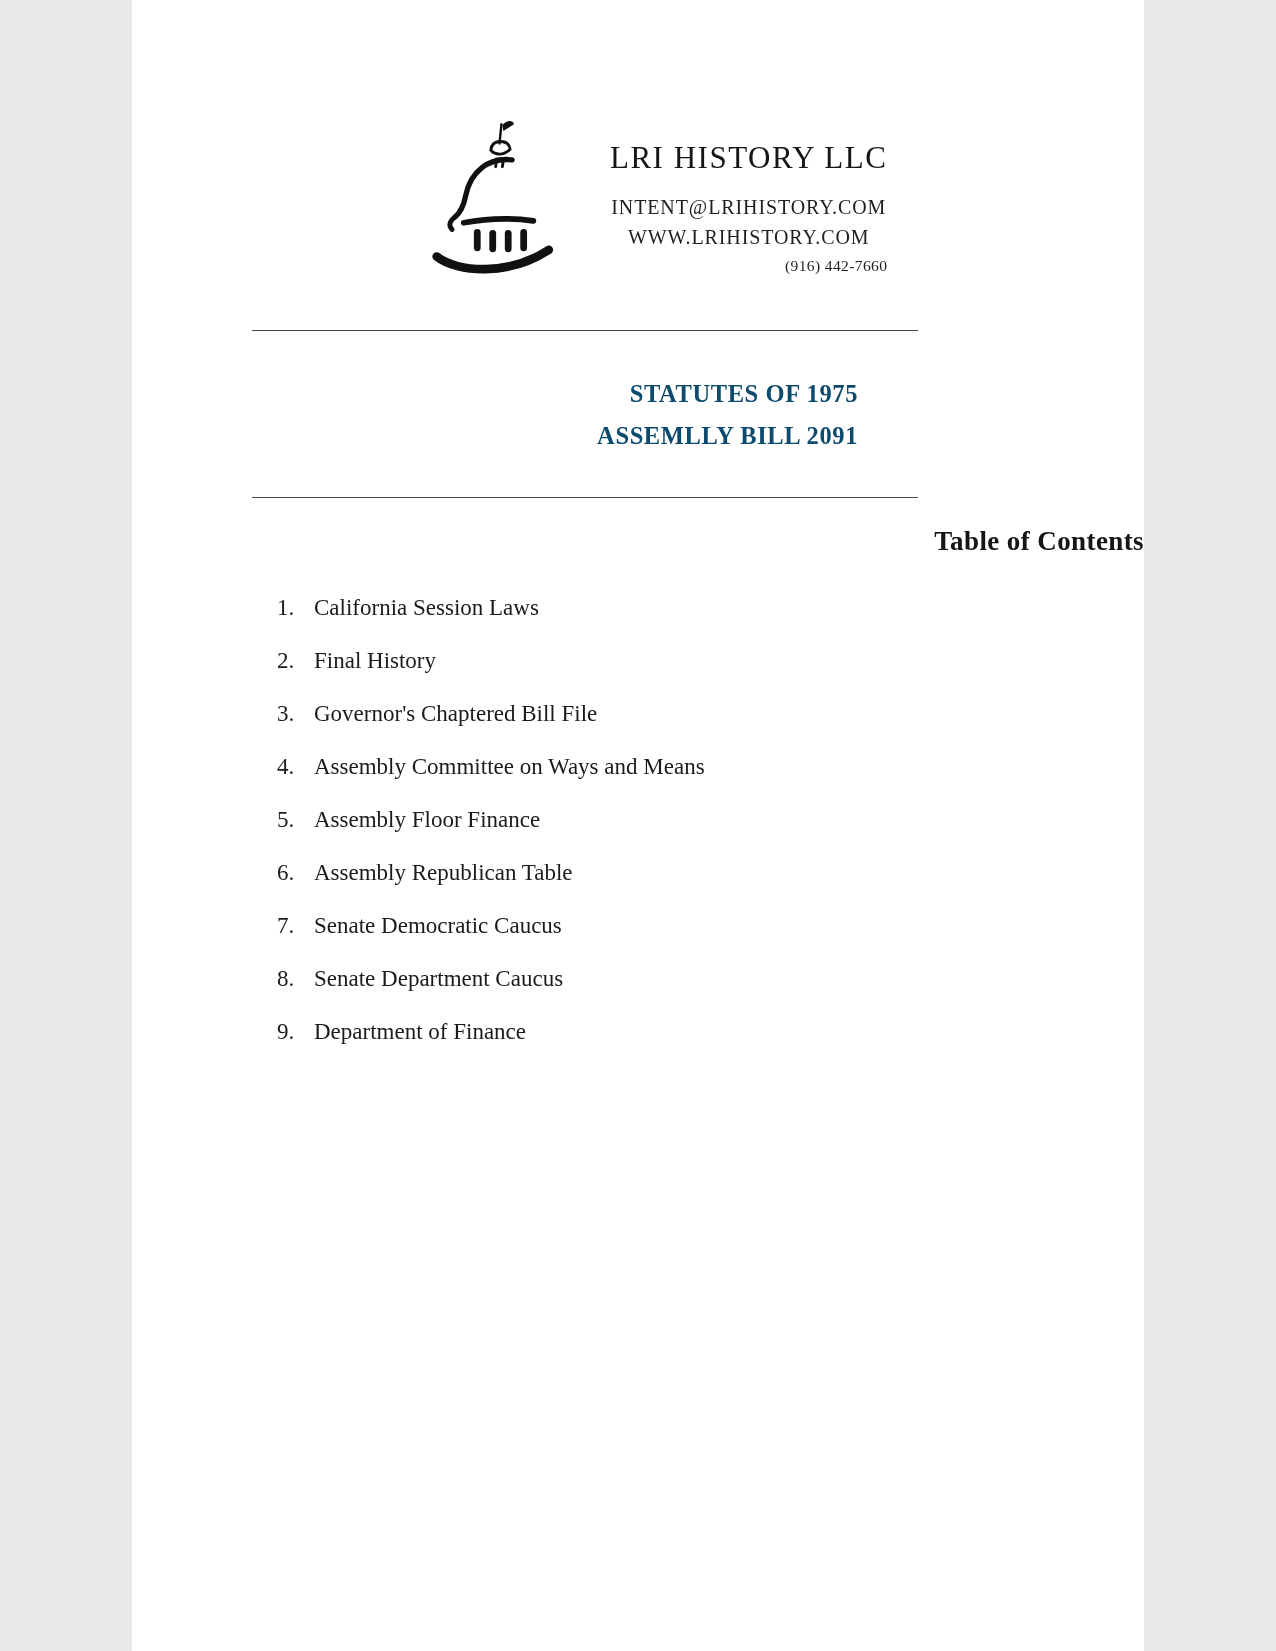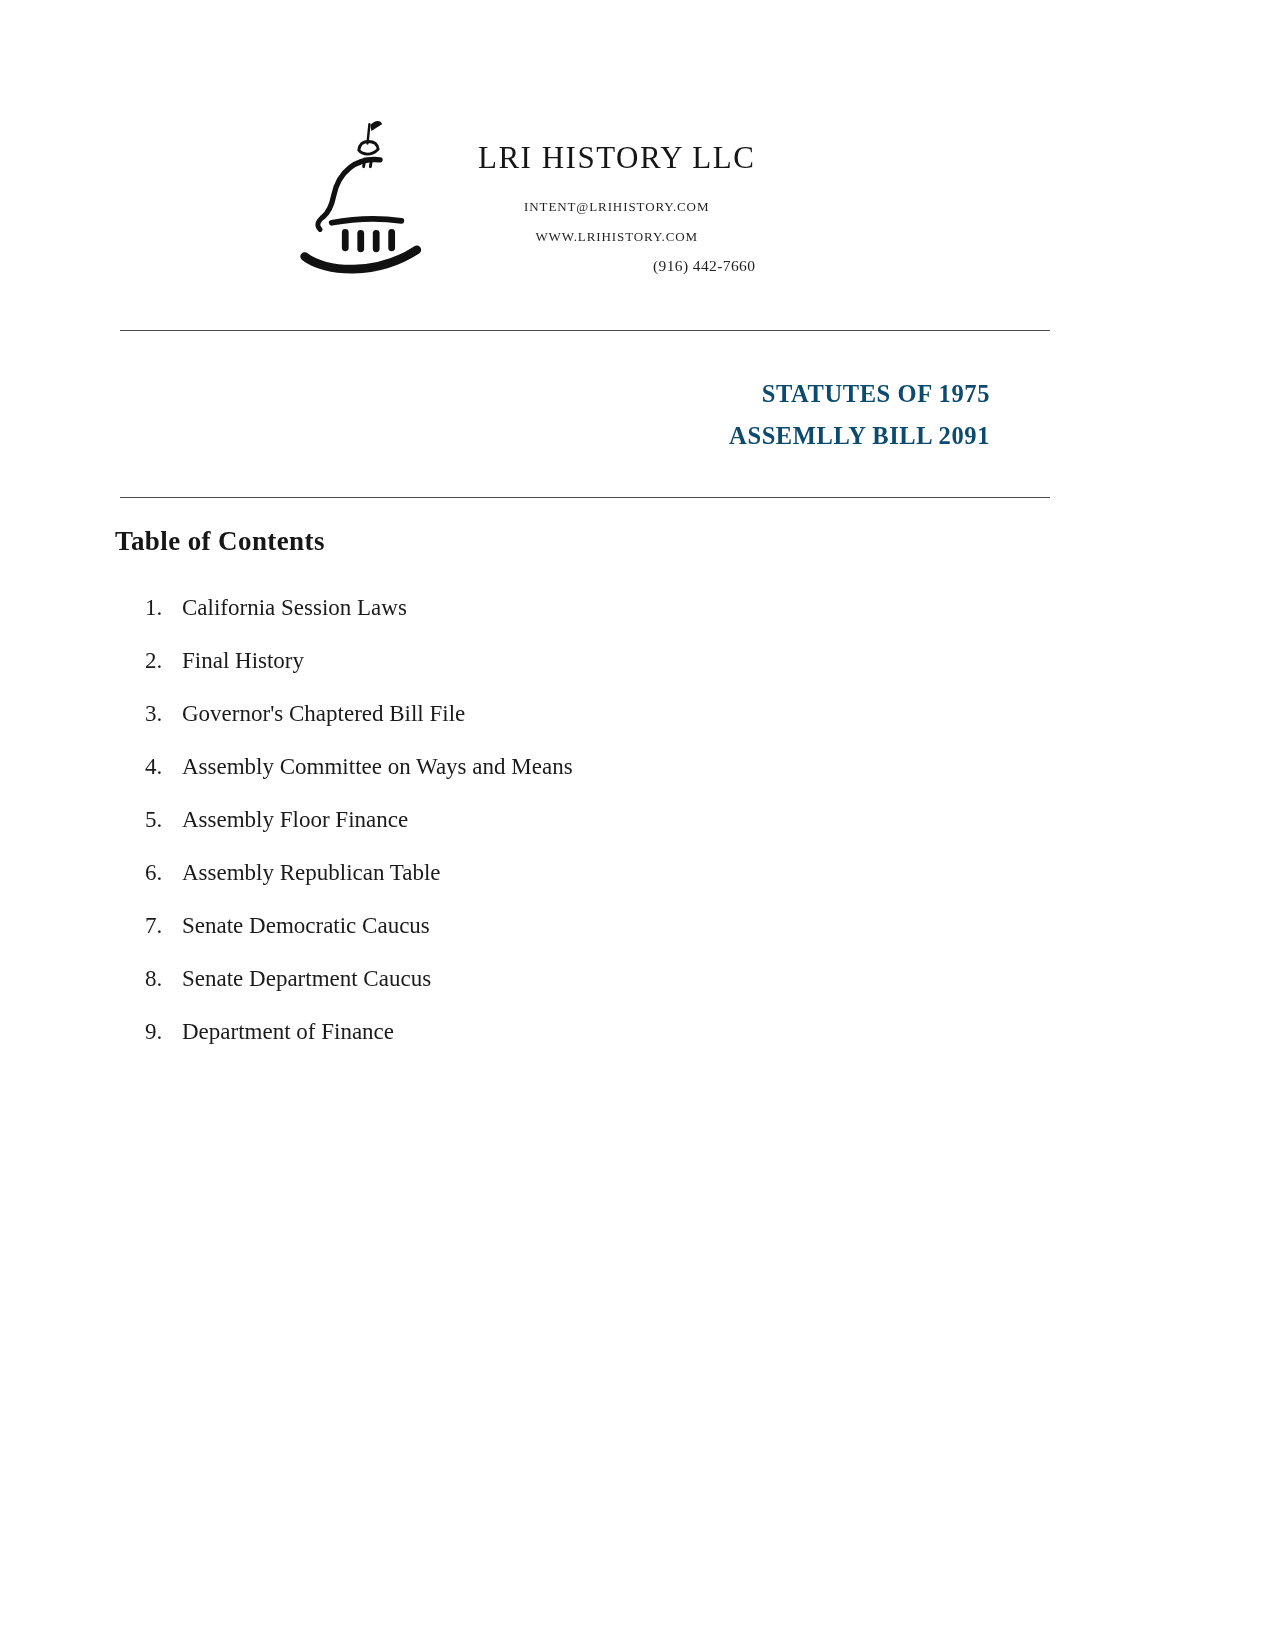--- a/index.html
+++ b/index.html
@@ -2,21 +2,21 @@
 <html><head>
 <meta charset="utf-8">
 <style>
   html, body {
     margin: 0;
     padding: 0;
     background: #e8e8e8;
   }
   .page {
     position: relative;
-    width: 1276px;
+    width: 1012px;
     height: 1651px;
     margin: 0 auto;
     background: #ffffff;
     font-family: "Liberation Serif", serif;
     color: #1b1b1b;
     overflow: hidden;
   }
 
   
   .letterhead {
@@ -36,21 +36,21 @@
     text-align: center;
   }
   .company-name {
     font-size: 31px;
     letter-spacing: 1.5px;
     color: #161616;
     margin-bottom: 16px;
     white-space: nowrap;
   }
   .contact-line {
-    font-size: 13px;
+    font-size: 20px;
     letter-spacing: 0.9px;
     line-height: 30px;
     color: #1f1f1f;
     white-space: nowrap;
   }
   .phone-line {
     font-size: 15.5px;
     letter-spacing: 0.4px;
     line-height: 28px;
     color: #1f1f1f;
@@ -84,20 +84,21 @@
   
   .toc {
     padding: 28px 0 0 115px;
   }
   .toc-heading {
     margin: 0;
     font-size: 27px;
     font-weight: bold;
     color: #161616;
     letter-spacing: 0.4px;
+    text-align: right;
   }
   .toc-list {
     list-style: none;
     counter-reset: tocitem;
     margin: 36px 0 0 0;
     padding: 0 0 0 30px;
   }
   .toc-list li {
     counter-increment: tocitem;
     position: relative;

